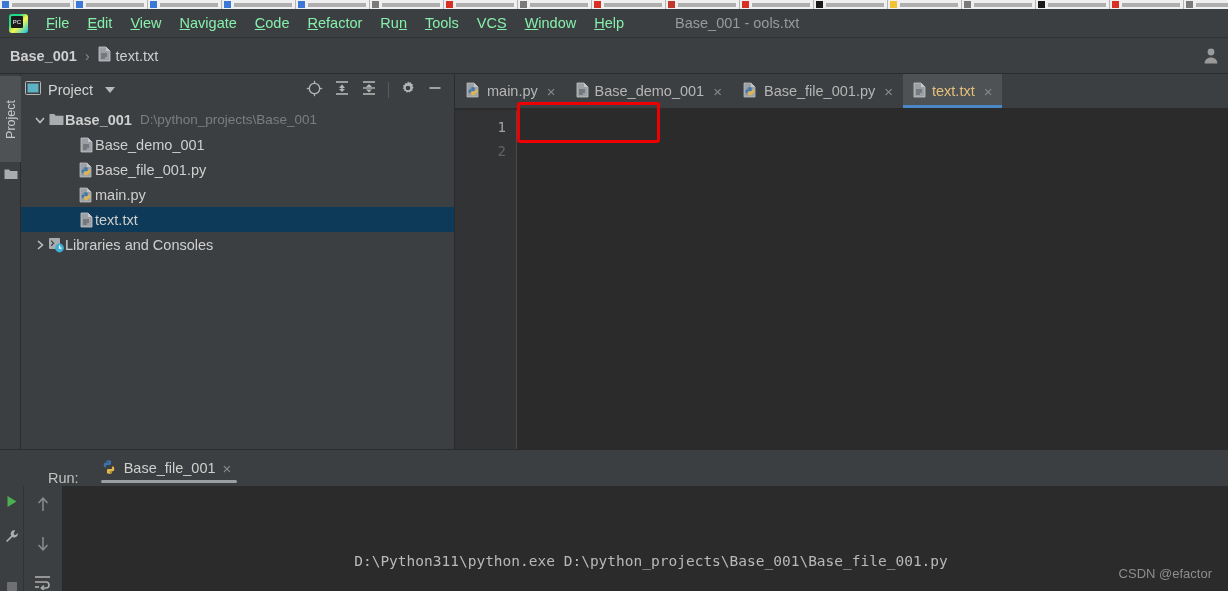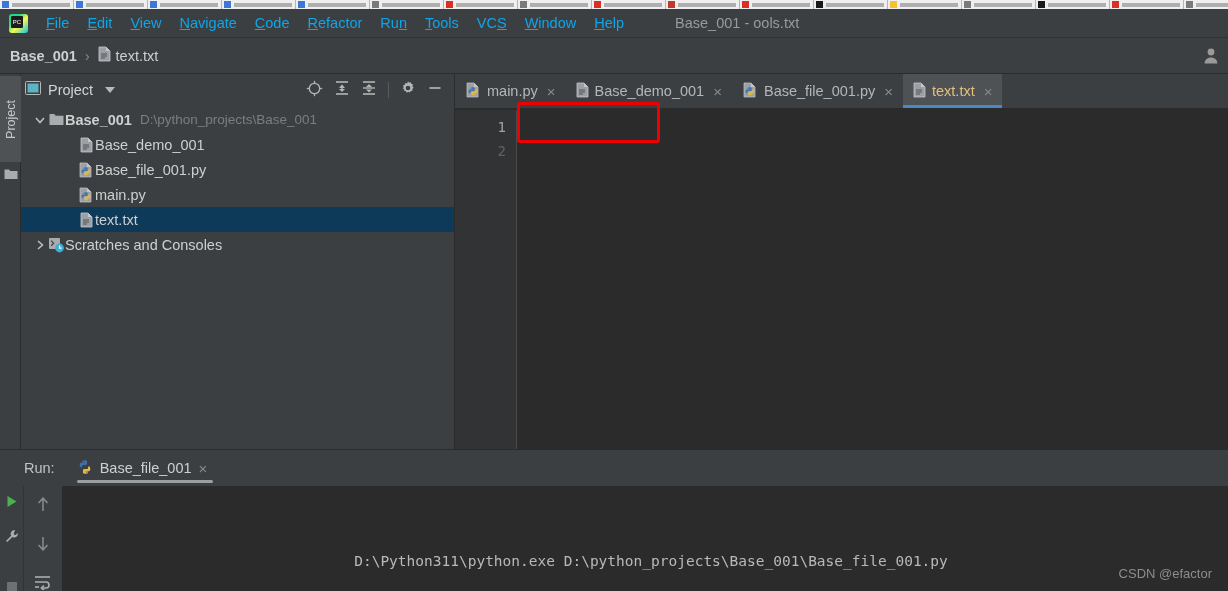--- a/index.html
+++ b/index.html
@@ -36,21 +36,21 @@
     border-radius: 3px; flex: none; position: relative;
     background: linear-gradient(135deg,#21d789 0%, #21d789 30%, #fcf84a 55%, #07c3f2 100%);
   }
   .pc-logo::after {
     content: "PC"; position: absolute; left: 2px; top: 2px;
     width: 12px; height: 12px; background: #1c1c1c; color: #fff;
     font-size: 6px; line-height: 12px; text-align: center;
     font-family: "Liberation Sans", sans-serif; border-radius: 1px;
   }
   .menu-item {
-    color: #0ea5e9; font-size: 14.5px; padding: 2px 9px; cursor: default;
+    color: #86efac; font-size: 14.5px; padding: 2px 9px; cursor: default;
     white-space: nowrap;
   }
   .menu-item .mn { text-decoration: underline; }
   .win-title {
     color: #9a9a9a; font-size: 14.5px; margin-left: 42px; white-space: nowrap;
   }
 
   
   .crumbbar {
     position: absolute; left: 0; top: 38px; width: 1228px; height: 36px;
@@ -149,21 +149,21 @@
   .redbox {
     position: absolute; left: 517px; top: 102px; width: 143px; height: 41px;
     border: 3px solid #ef0000; border-radius: 3px; pointer-events: none; z-index: 40;
   }
 
   
   .runpanel {
     position: absolute; left: 0; top: 449px; width: 1228px; height: 142px;
     background: #3c3f41; border-top: 1px solid #2b2b2b;
   }
-  .run-header { height: 36px; display: flex; align-items: center; position: relative; }
+  .run-header { height: 36px; display: flex; align-items: flex-end; position: relative; margin-left: 24px; }
   .run-label { color: #c2c2c2; font-size: 14.5px; margin-left: 24px; }
   .run-tab {
     display: flex; align-items: center; gap: 7px; margin-left: 22px;
     color: #cfcfcf; font-size: 14.5px; position: relative; height: 36px;
     padding-right: 6px;
   }
   .run-tab::after {
     content: ""; position: absolute; left: 0; bottom: 3px; width: 100%; height: 3px;
     background: #9a9fa3; border-radius: 2px;
   }
@@ -451,21 +451,21 @@
             </svg>
         </span>
         <span class="ic">
           <svg width="17" height="16" viewBox="0 0 17 16">
               <rect x="1" y="1" width="11" height="11" rx="1" fill="#a8acae"></rect>
               <path d="M3.2 3.6 L5.6 6.2 L3.2 8.8" fill="none" stroke="#3c3f41" stroke-width="1.2"></path>
               <circle cx="11.5" cy="11" r="4.4" fill="#3eaed4"></circle>
               <path d="M11.5 8.4v2.7h2.1" fill="none" stroke="#ffffff" stroke-width="1.2"></path>
             </svg>
         </span>
-        <span class="tree-label">Scratches and Consoles</span>
+        <span class="tree-label">Libraries and Consoles</span>
       </div>
 
     </div>
   </div>
 
   <div class="editor">
     <div class="tabstrip">
       <div class="etab">
         <span>
           <svg width="16" height="16" viewBox="0 0 16 16">

